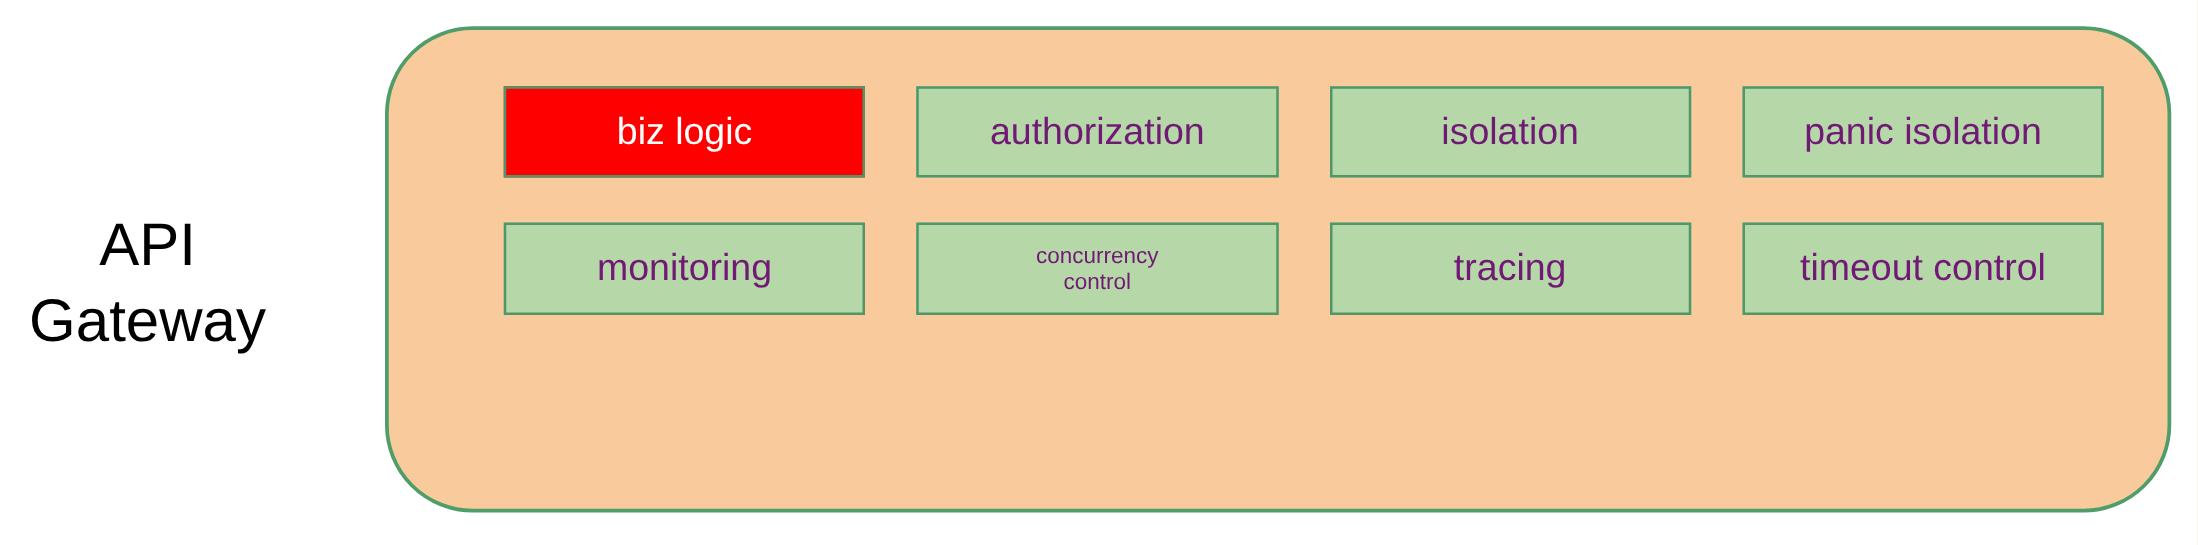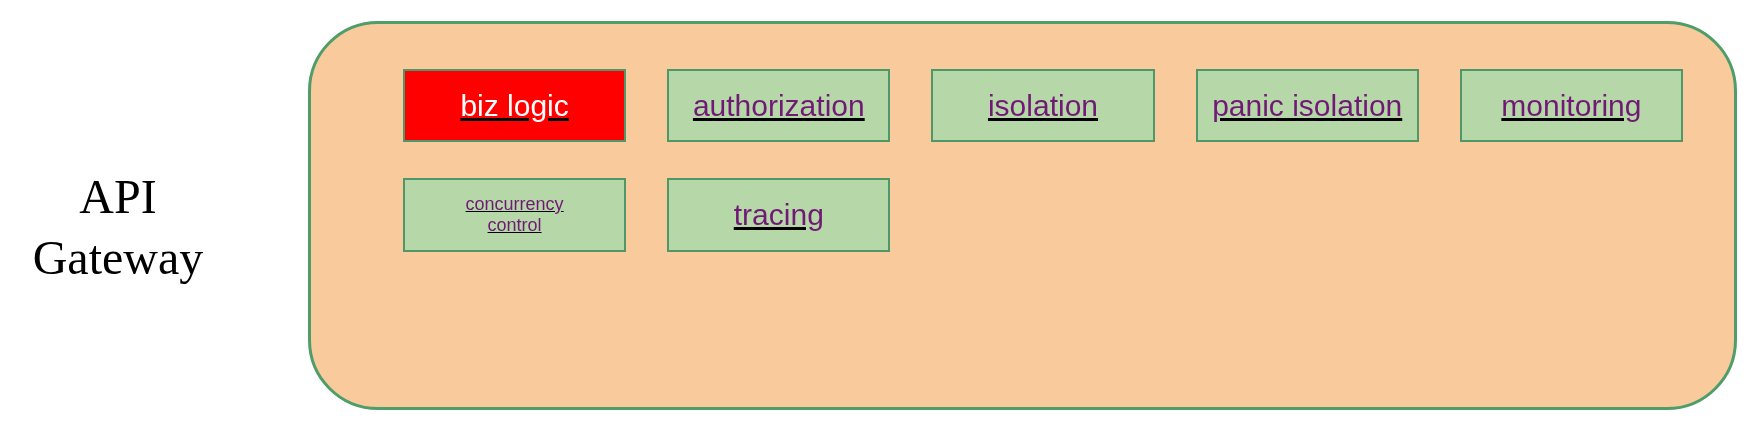--- a/index.html
+++ b/index.html
@@ -20,42 +20,40 @@
   .gateway-label {
     position: absolute;
     left: 6px;
     top: 166px;
     width: 224px;
     text-align: center;
     font-size: 48px;
     line-height: 61px;
     color: #000000;
     white-space: pre-line;
-    font-family: Liberation Serif, serif;
   }
   .gateway-container {
     position: absolute;
     left: 308px;
     top: 21px;
     width: 1429px;
     height: 389px;
     background: #f9cb9c;
     border: 3px solid #4f9d69;
     border-radius: 70px;
   }
   .feature-grid {
     position: absolute;
     inset: 0;
     padding: 45px 51px 46px 92px;
     display: grid;
-    grid-template-columns: repeat(5, 1fr);
+    grid-template-columns: repeat(4, 1fr);
     grid-template-rows: repeat(3, 1fr);
     column-gap: 41px;
     row-gap: 36px;
-    text-decoration: underline;
   }
   .feature-box {
     background: #b6d7a8;
     border: 2px solid #4f9768;
     color: #701a75;
     display: flex;
     align-items: center;
     justify-content: center;
     text-align: center;
     font-size: 30px;
@@ -82,16 +80,17 @@
     <div class="feature-grid">
 
     <div class="feature-box highlight">biz logic</div>
         <div class="feature-box">authorization</div>
         <div class="feature-box">isolation</div>
         <div class="feature-box">panic isolation</div>
         <div class="feature-box">monitoring</div>
         <div class="feature-box two-line">concurrency
 control</div>
         <div class="feature-box">tracing</div>
+        <div class="feature-box">timeout control</div>
       </div>
   </div>
 
 </div>
 
 </body></html>

